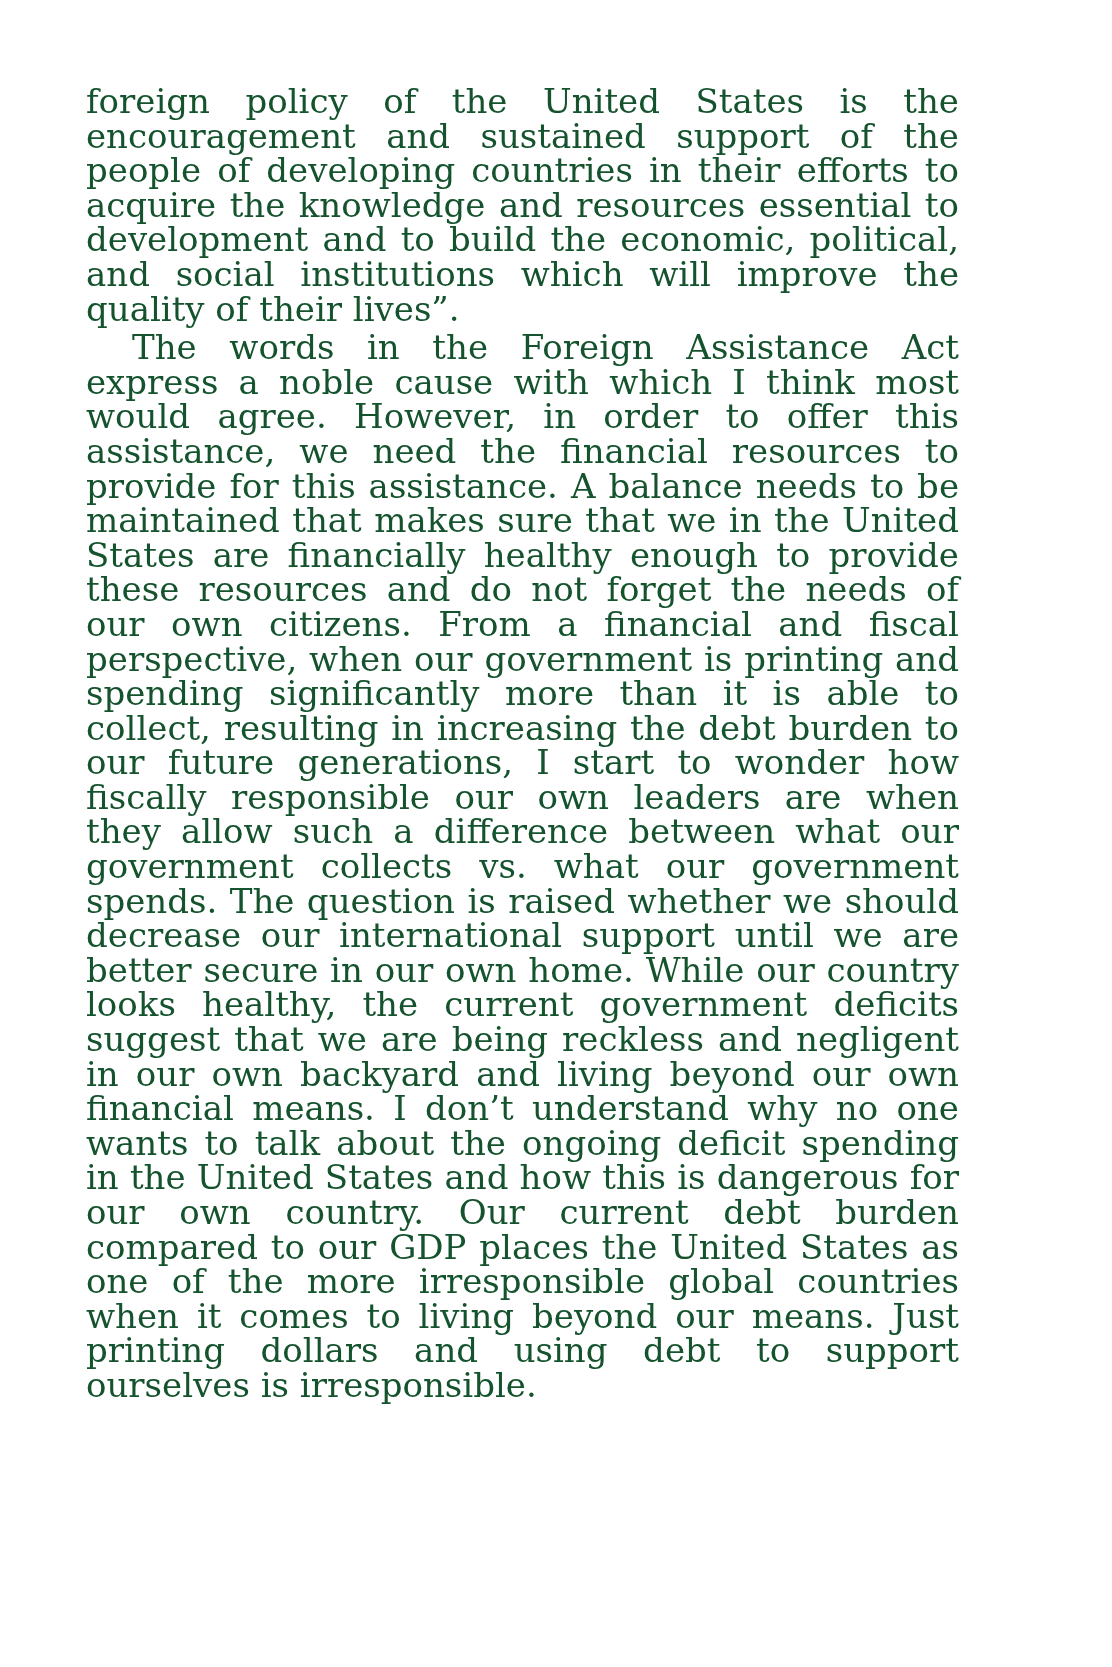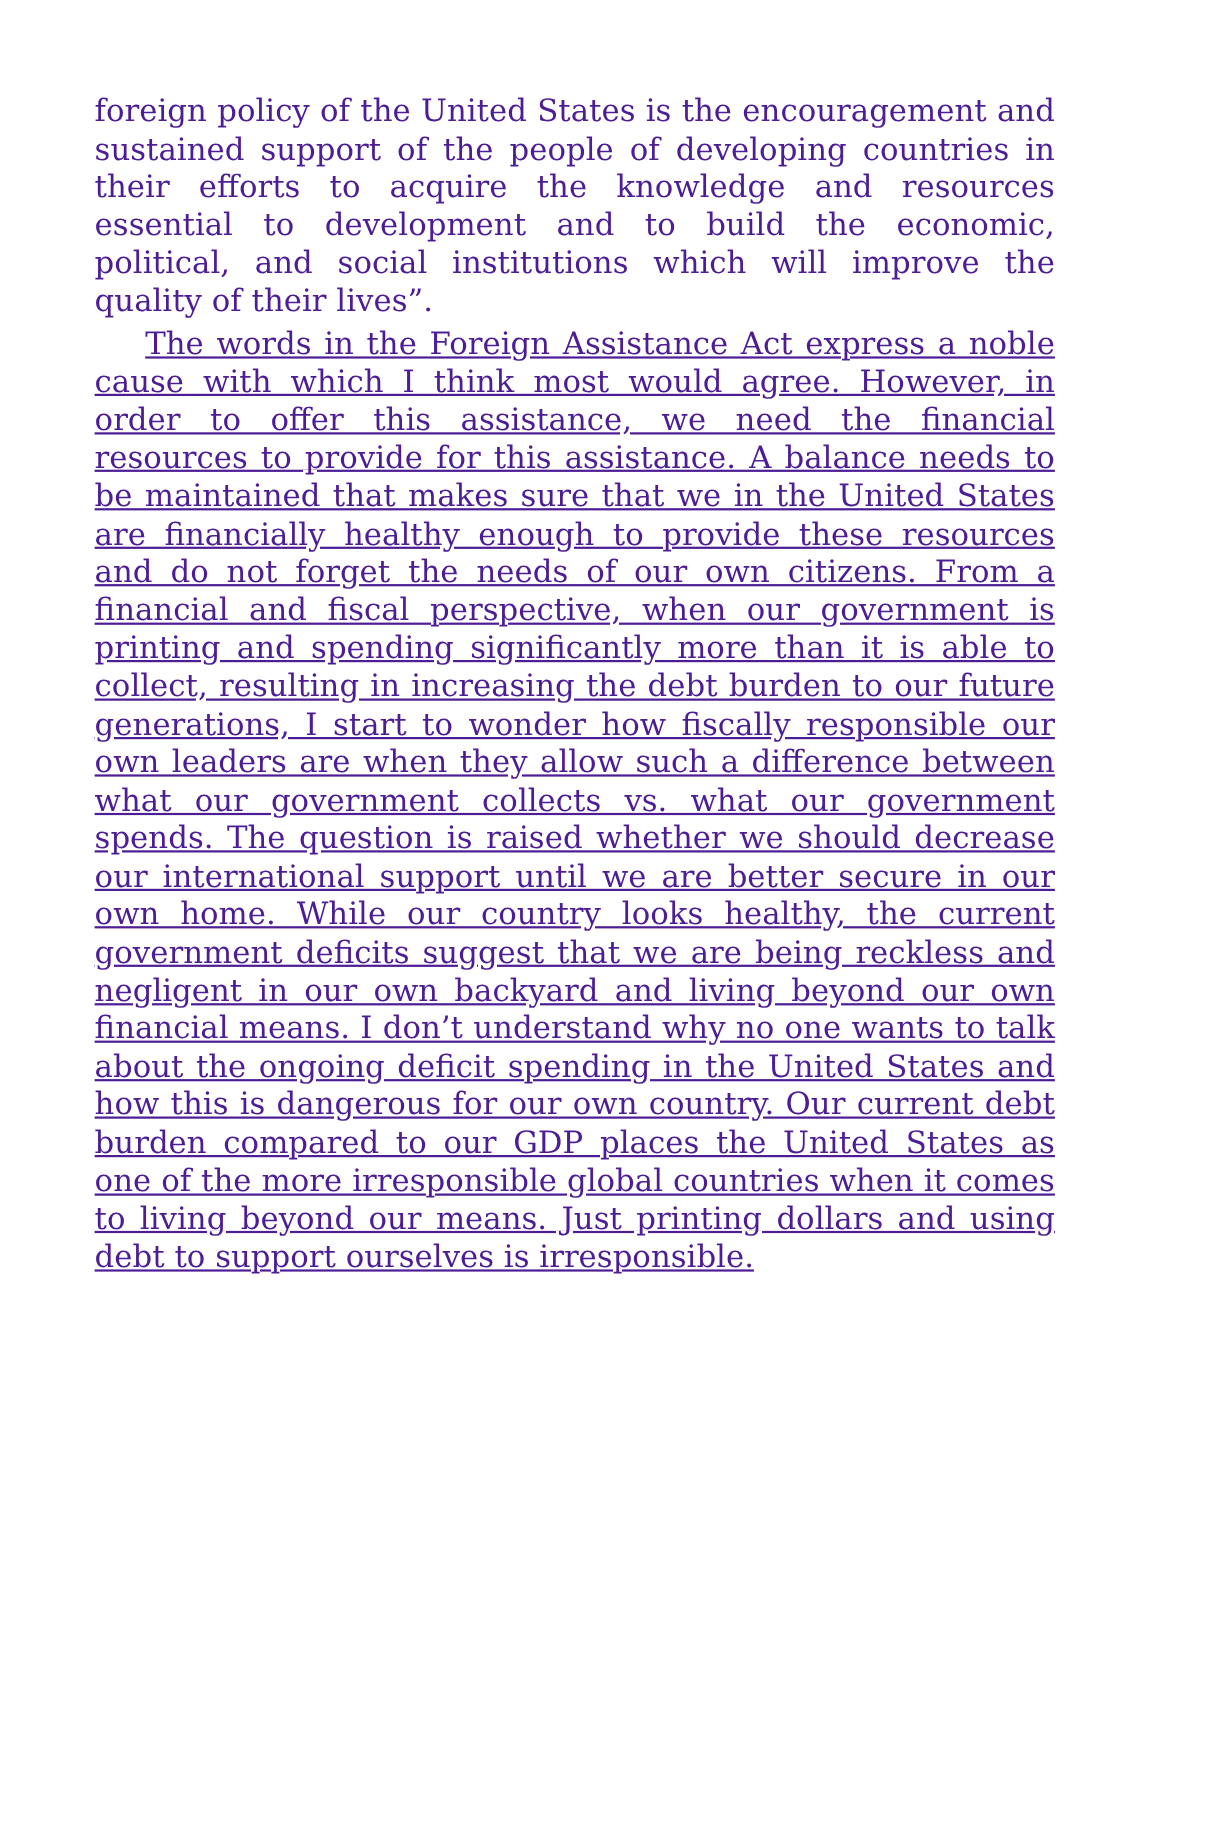--- a/index.html
+++ b/index.html
@@ -11,34 +11,33 @@
       width: 1112px;
       height: 1667px;
       position: relative;
       overflow: hidden;
     }
     .page {
       position: absolute;
       left: 86px;
       top: 84px;
       width: 873px;
-      color: #4c1d95;
+      color: #14532d;
       font-family: "DejaVu Serif", "Liberation Serif", serif;
-      font-size: 28px;
+      font-size: 34px;
       line-height: 34.6px;
     }
     .para {
       margin: 0 0 4px 0;
       text-align: justify;
       text-align-last: left;
       hyphens: none;
     }
     .para.indent {
       text-indent: 46px;
-      text-decoration: underline;
     }
   </style>
 </head>
 <body>
 
 <div class="page">
   <p class="para">foreign policy of the United States is the encouragement and sustained support of the people of developing countries in their efforts to acquire the knowledge and resources essential to development and to build the economic, political, and social institutions which will improve the quality of their lives”.</p>
   <p class="para indent">The words in the Foreign Assistance Act express a noble cause with which I think most would agree. However, in order to offer this assistance, we need the financial resources to provide for this assistance. A balance needs to be maintained that makes sure that we in the United States are financially healthy enough to provide these resources and do not forget the needs of our own citizens. From a financial and fiscal perspective, when our government is printing and spending significantly more than it is able to collect, resulting in increasing the debt burden to our future generations, I start to wonder how fiscally responsible our own leaders are when they allow such a difference between what our government collects vs. what our government spends. The question is raised whether we should decrease our international support until we are better secure in our own home. While our country looks healthy, the current government deficits suggest that we are being reckless and negligent in our own backyard and living beyond our own financial means. I don’t understand why no one wants to talk about the ongoing deficit spending in the United States and how this is dangerous for our own country. Our current debt burden compared to our GDP places the United States as one of the more irresponsible global countries when it comes to living beyond our means. Just printing dollars and using debt to support ourselves is irresponsible.</p>
 </div>
 

